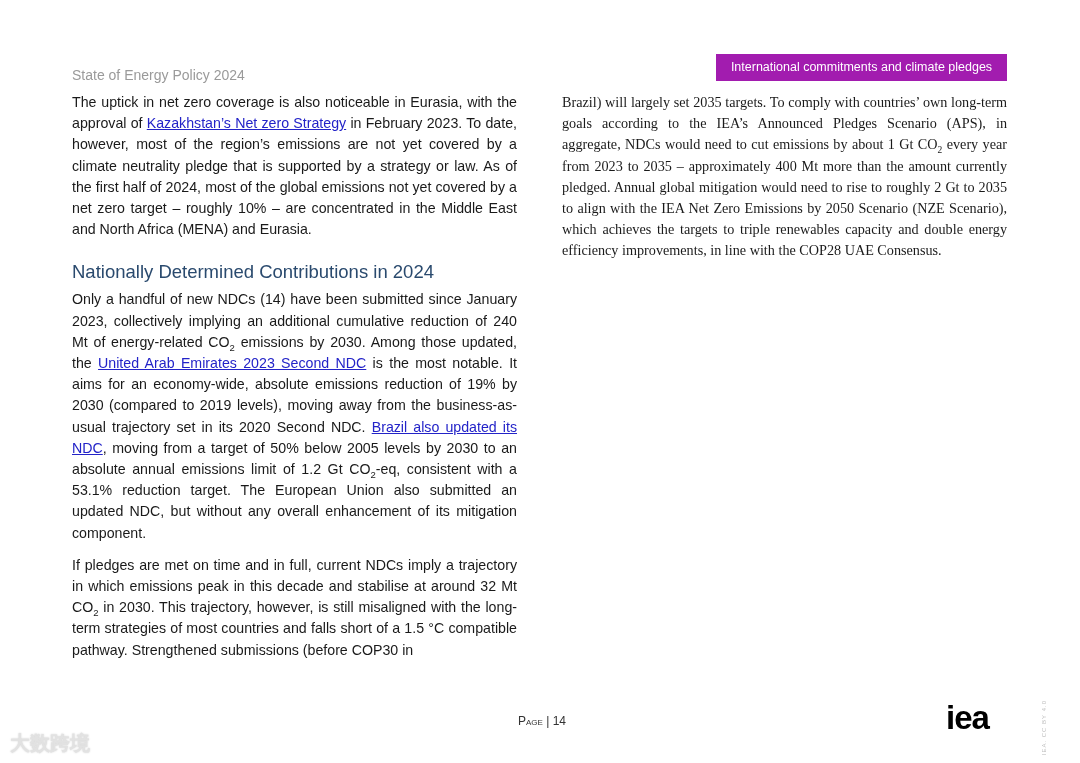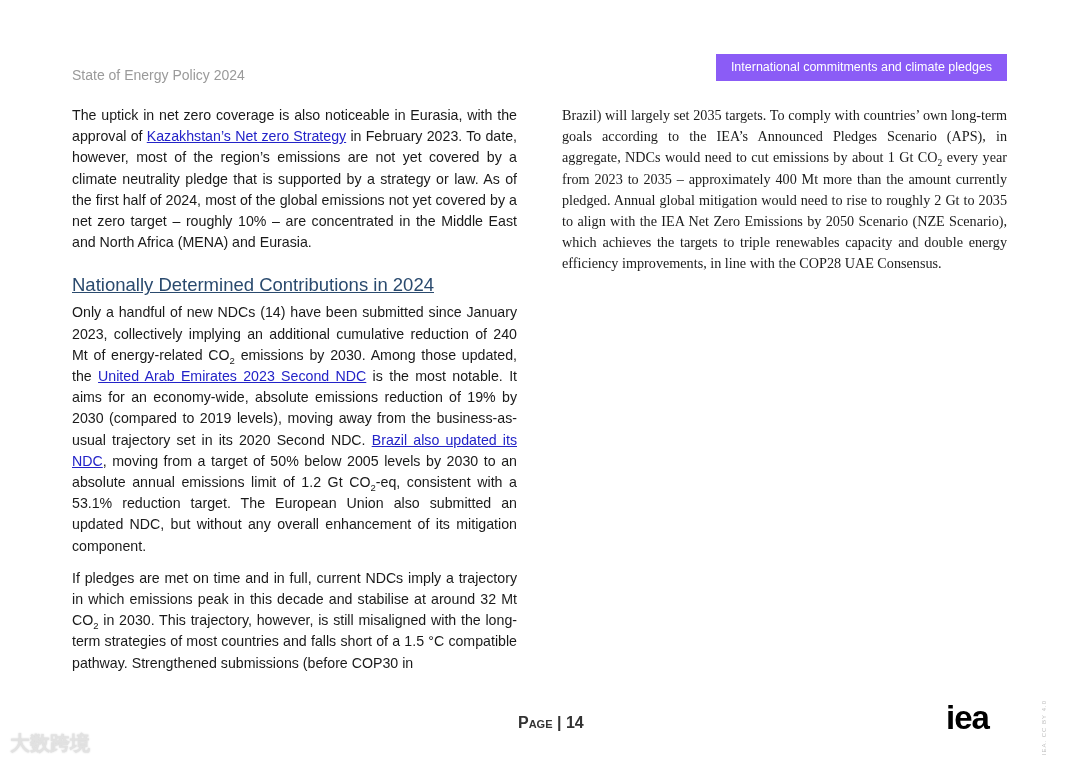--- a/index.html
+++ b/index.html
@@ -1,28 +1,28 @@
 <!DOCTYPE html>
 <html><head>
 <meta charset="utf-8">
 <style>
   html, body { margin:0; padding:0; }
   body { width:1080px; height:763px; background:#ffffff; position:relative; overflow:hidden;
          font-family:"Liberation Sans", sans-serif; color:#1a1a1a; }
   .running-head { position:absolute; left:72px; top:67px; font-size:14px; color:#9a9a9a; }
-  .section-tab { position:absolute; left:716px; top:54px; width:291px; height:27px; background:#8b5cf6;
+  .section-tab { position:absolute; left:716px; top:54px; width:291px; height:27px; background:#a21caf;
                  color:#fff; font-size:12.5px; line-height:27px; text-align:center; }
-  .col { position:absolute; top:105px; width:445px; font-size:14.2px; line-height:21.2px; text-align:justify; }
+  .col { position:absolute; top:92px; width:445px; font-size:14.2px; line-height:21.2px; text-align:justify; }
   .col.left { left:72px; }
   .col.right { left:562px;font-family:Liberation Serif, serif; }
   .col p { margin:0 0 11px 0; }
-  .h2 { font-size:18.5px; color:#2a4a6e; margin:20px 0 5px 0; line-height:24px;text-decoration:underline; }
+  .h2 { font-size:18.5px; color:#2a4a6e; margin:20px 0 5px 0; line-height:24px; }
   a { color:#2323c8; text-decoration:underline; }
   sub { font-size:9.5px; line-height:0; }
-  .footer-page { position:absolute; left:518px; top:714px; font-size:16px; color:#333; font-variant:small-caps; font-weight:bold;text-align:center; }
+  .footer-page { position:absolute; left:518px; top:714px; font-size:12px; color:#333; font-variant:small-caps; font-weight:normal;text-align:center; }
   .logo { position:absolute; left:946px; top:703px; font-size:33px; font-weight:bold; color:#000000;
           letter-spacing:-1px; line-height:30px; font-family:Liberation Sans, sans-serif; }
   .vtext { position:absolute; left:1041px; top:700px; font-size:6px; color:#c0c0c0; writing-mode:vertical-rl;
            transform:rotate(180deg); letter-spacing:1px; }
   .watermark { position:absolute; left:10px; top:730px; font-size:20px; color:#e2e2e2; font-weight:bold;
                text-shadow:0 0 2px #cfcfcf;text-align:right; }
 </style>
 </head>
 <body>
 

